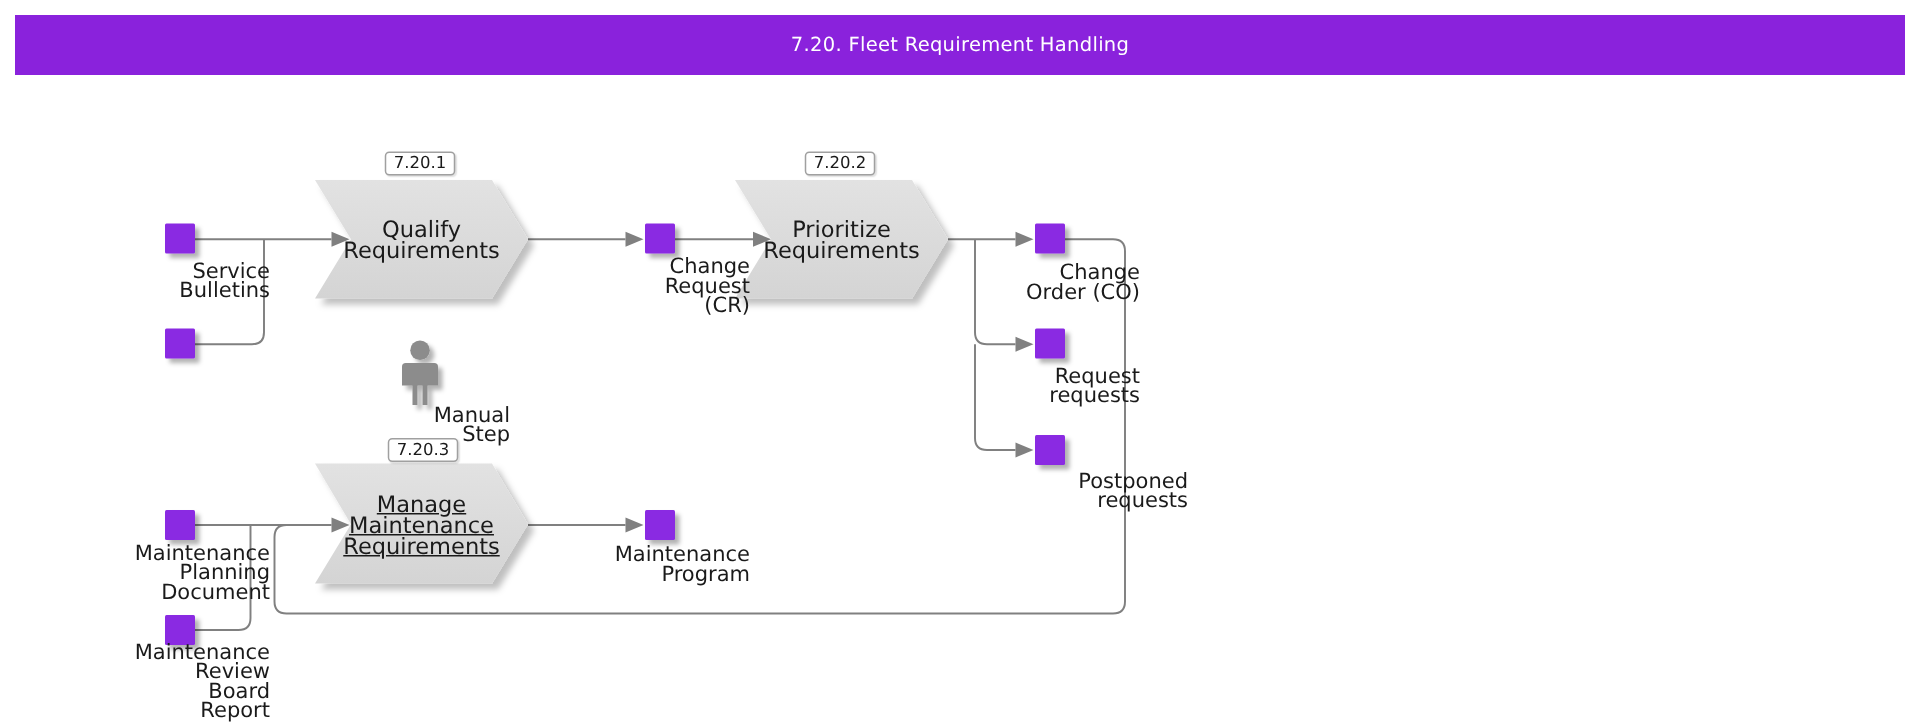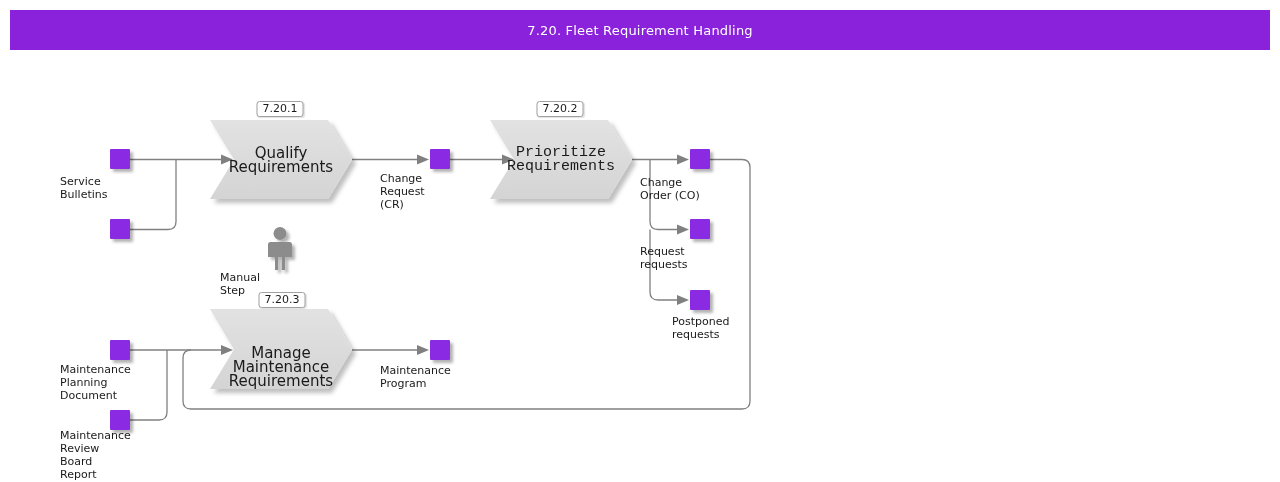--- a/index.html
+++ b/index.html
@@ -19,23 +19,23 @@
     color:var(--header-text,#ffffff);
     font-size:13px;font-weight:normal;letter-spacing:.2px;
   }
   svg.layer{position:absolute;left:0;top:0;}
   .conn{stroke:var(--connector,#808080);stroke-width:1.3;fill:none;}
   .arrow{fill:var(--connector,#808080);stroke:none;}
   .artifact{fill:var(--artifact-fill,#8A2BE2);}
   .person{fill:var(--manual-icon,#8C8C8C);}
   .lbl{
     position:absolute;
-    font-size:11px;line-height:13px;
+    font-size:14px;line-height:13px;
     color:var(--label-text,#1a1a1a);
-    text-align:left;white-space:pre-line;
+    text-align:right;white-space:pre-line;
   }
   .steplbl{
     position:absolute;
     font-size:15px;line-height:14px;
     color:var(--label-text,#1a1a1a);
     text-align:center;white-space:pre-line;
   }
   .badge{
     position:absolute;transform:translateX(-50%);
     background:#ffffff;border:1px solid var(--badge-border,#A0A0A0);
@@ -110,23 +110,23 @@
     <rect class="artifact" x="110" y="410" width="20" height="20" rx="1" filter="url(#dsSmall)"></rect>
     <rect class="artifact" x="430" y="340" width="20" height="20" rx="1" filter="url(#dsSmall)"></rect>
   </svg>
 
   <div class="badge" style="left:280px;top:101px;">7.20.1</div>
   <div class="badge" style="left:560px;top:101px;">7.20.2</div>
   <div class="badge" style="left:282px;top:292px;">7.20.3</div>
 
   <div class="steplbl" style="left:211px;top:146px;width:140px;">Qualify
 Requirements</div>
-  <div class="steplbl" style="left:491px;top:146px;width:140px;font-family:Liberation Mono, monospace;">Prioritize
+  <div class="steplbl" style="left:491px;top:146px;width:140px;">Prioritize
 Requirements</div>
-  <div class="steplbl" style="left:211px;top:346px;width:140px;">Manage
+  <div class="steplbl" style="left:211px;top:329px;width:140px;text-decoration:underline;">Manage
 Maintenance
 Requirements</div>
   <div class="lbl" style="left:220px;top:271px;width:120px;">Manual
 Step</div>
 
   <div class="lbl" style="left:60px;top:175px;width:120px;">Service
 Bulletins</div>
   <div class="lbl" style="left:380px;top:172px;width:120px;">Change
 Request
 (CR)</div>

